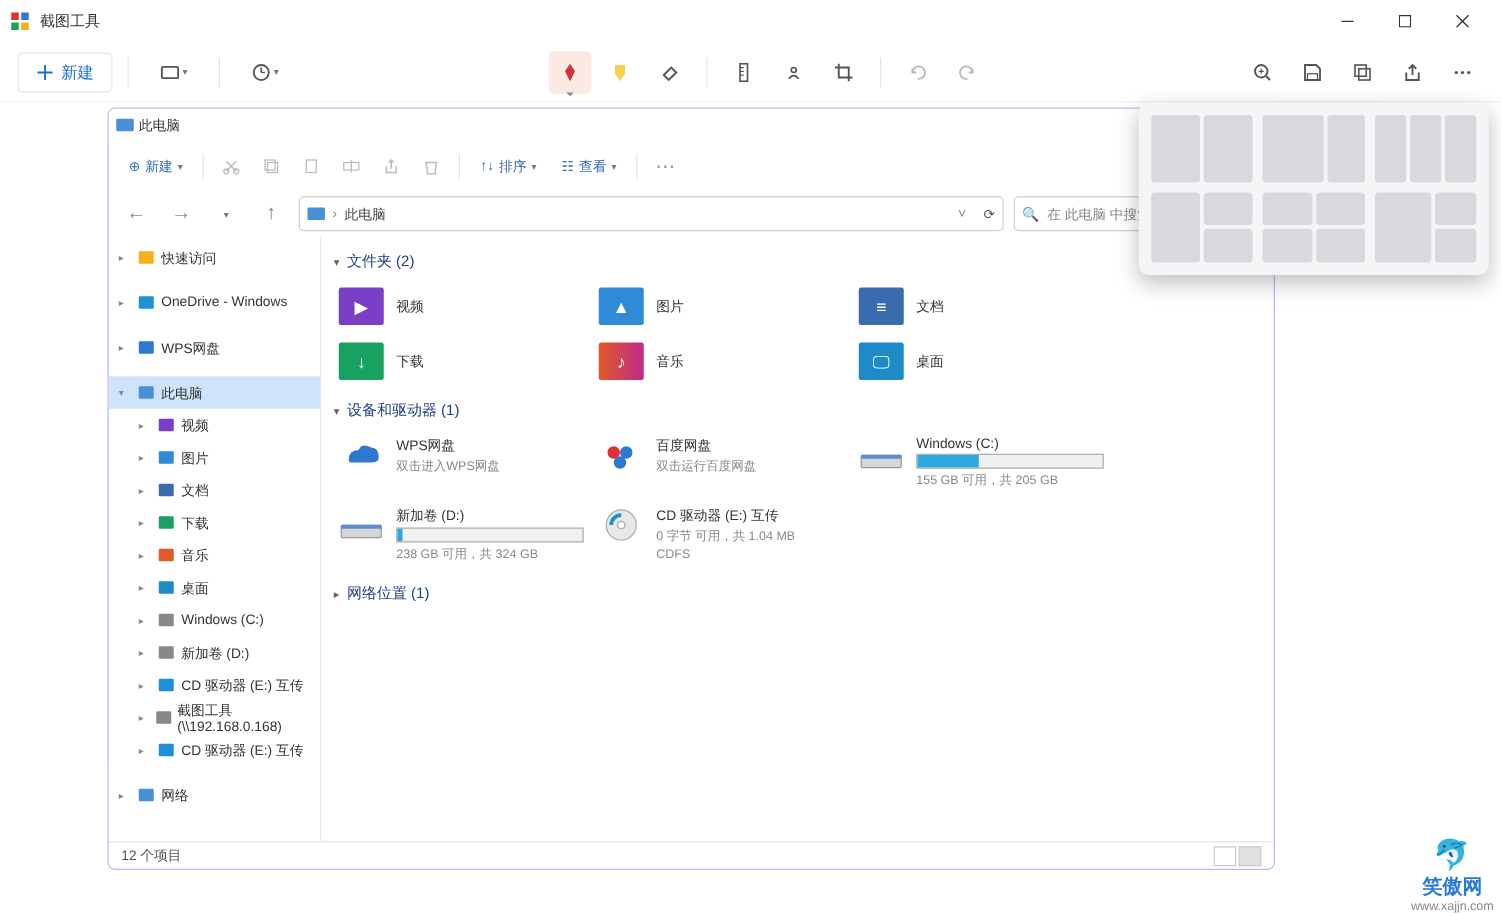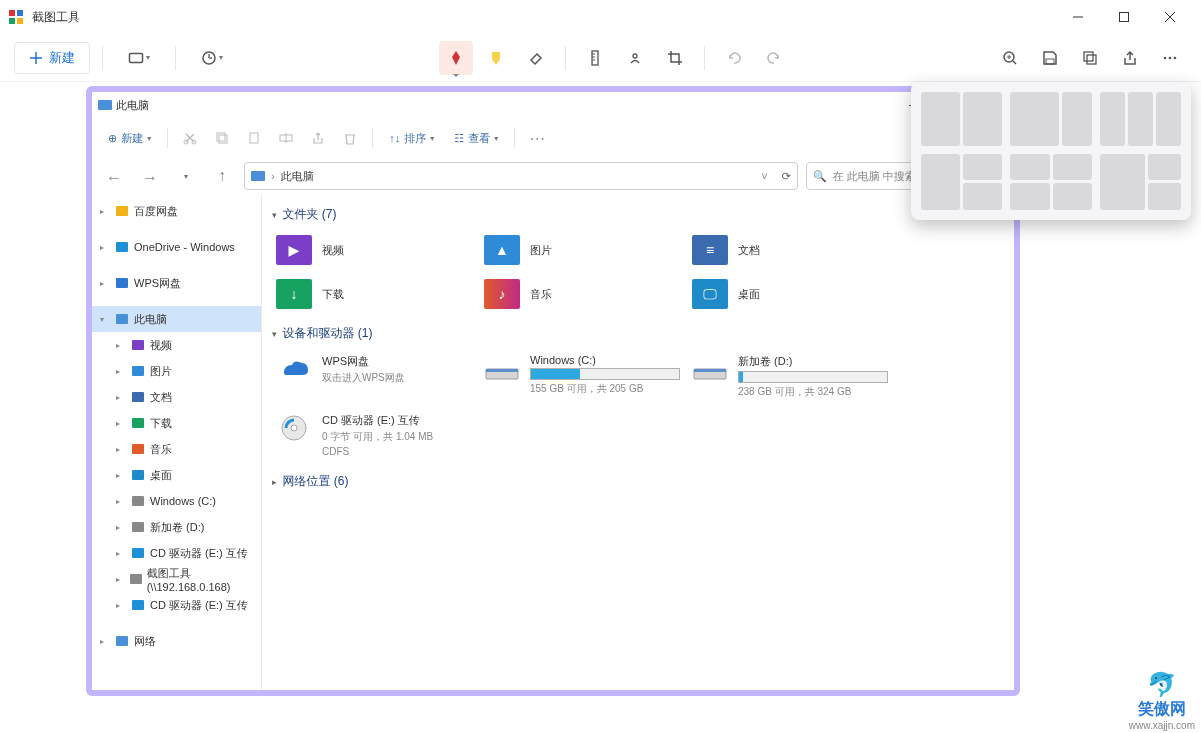--- a/index.html
+++ b/index.html
@@ -17,21 +17,21 @@
 .snip-divider { width: 1px; height: 24px; background: #e5e5e5; margin: 0 6px; }
 .icon-btn { width: 34px; height: 34px; display: flex; align-items: center; justify-content: center; border-radius: 4px; color: #555; }
 .icon-drop { width: 48px; display: flex; align-items: center; justify-content: center; gap: 2px; }
 .chev { font-size: 8px; color: #777; }
 .highlighted { background: #fde9e3; color: #d13438; border-radius: 4px; position: relative; }
 .highlighted::after { content: ""; position: absolute; bottom: -5px; left: 50%; transform: translateX(-50%); border: 3px solid transparent; border-top-color: #888; }
 
 .canvas-area { position: relative; width: 100%; height: calc(733px - 34px - 48px); background: #fff; }
 
 
-.explorer { position: absolute; left: 86px; top: 4px; width: 934px; height: 610px; border: 6px solid #c4b5fd; border-radius: 6px; background: #fff; overflow: hidden; display: flex; flex-direction: column; }
+.explorer { position: absolute; left: 86px; top: 4px; width: 934px; height: 610px; border: 1px solid #c4b5fd; border-radius: 6px; background: #fff; overflow: hidden; display: flex; flex-direction: column; }
 .exp-titlebar { height: 26px; display: flex; align-items: center; padding: 0 6px; background: #fff; }
 .exp-titlebar .t { font-size: 11px; color: #333; margin-left: 4px; }
 .exp-win-controls { margin-left: auto; display: flex; }
 .exp-win-controls div { width: 38px; height: 26px; display: flex; align-items: center; justify-content: center; color: #555; }
 
 .exp-cmdbar { height: 40px; display: flex; align-items: center; gap: 4px; padding: 0 8px; }
 .cmd { display: flex; align-items: center; gap: 4px; padding: 4px 8px; font-size: 11px; color: #888; border-radius: 4px; }
 .cmd.blue { color: #3a6baf; }
 .cmd-icon { width: 28px; height: 28px; display: flex; align-items: center; justify-content: center; color: #999; }
 .vdiv { width: 1px; height: 20px; background: #e5e5e5; margin: 0 4px; }
@@ -339,21 +339,21 @@
       </div>
     </div>
 
     <div class="exp-body">
       <div class="sidebar" id="sidebar">
           <div class="tree-item">
             <span class="tree-chev">▸</span>
             <span class="tree-icon">
               <span style="display:inline-block;width:12px;height:10px;background:#f3b11a;border-radius:1px"></span>
             </span>
-            <span>百度网盘</span>
+            <span>快速访问</span>
           </div>
           <div class="tree-spacer"></div>
           <div class="tree-item">
             <span class="tree-chev">▸</span>
             <span class="tree-icon">
               <span style="display:inline-block;width:12px;height:10px;background:#1e90d8;border-radius:1px"></span>
             </span>
             <span>OneDrive - Windows</span>
           </div>
           <div class="tree-spacer"></div>
@@ -454,21 +454,21 @@
             <span class="tree-chev">▸</span>
             <span class="tree-icon">
               <span style="display:inline-block;width:12px;height:10px;background:#4a90d9;border-radius:1px"></span>
             </span>
             <span>网络</span>
           </div>
         </div>
       <div class="content">
         <div class="group-header">
             <span class="chevv">▾</span>
-            <span>文件夹 (7)</span>
+            <span>文件夹 (2)</span>
           </div>
         <div class="folder-grid" id="folder-grid">
             <div class="folder-item">
               <div class="folder-icon" style="background:#7a3ec7;color:#fff;font-size:14px">▶</div>
               <div class="folder-label">视频</div>
             </div>
             <div class="folder-item">
               <div class="folder-icon" style="background:#2f8ad8;color:#fff;font-size:14px">▲</div>
               <div class="folder-label">图片</div>
             </div>
@@ -497,20 +497,33 @@
         <div class="folder-grid" id="drive-grid">
             <div class="drive-item">
               <div class="drive-icon">
                 <svg width="36" height="28">
                   <path d="M8 18 Q8 10 16 10 Q18 4 26 8 Q32 8 32 16 Q32 20 26 20 L10 20 Q8 20 8 18" fill="#2e78d2"></path>
                 </svg>
               </div>
               <div class="drive-info">
                 <div class="drive-name">WPS网盘</div>
                 <div class="drive-sub">双击进入WPS网盘</div>
+              </div>
+            </div>
+            <div class="drive-item">
+              <div class="drive-icon">
+                <svg width="36" height="28">
+                  <circle cx="12" cy="12" r="5" fill="#e03030"></circle>
+                  <circle cx="22" cy="12" r="5" fill="#2e78d2"></circle>
+                  <circle cx="17" cy="20" r="5" fill="#2e78d2"></circle>
+                </svg>
+              </div>
+              <div class="drive-info">
+                <div class="drive-name">百度网盘</div>
+                <div class="drive-sub">双击运行百度网盘</div>
               </div>
             </div>
             <div class="drive-item">
               <div class="drive-icon">
                 <svg width="36" height="28">
                   <rect x="2" y="14" width="32" height="10" rx="1" fill="#d6d6d6" stroke="#999"></rect>
                   <rect x="2" y="14" width="32" height="3" fill="#5a8ed0"></rect>
                 </svg>
               </div>
               <div class="drive-info">
@@ -547,25 +560,32 @@
               <div class="drive-info">
                 <div class="drive-name">CD 驱动器 (E:) 互传</div>
                 <div class="drive-sub">0 字节 可用，共 1.04 MB</div>
                 <div class="drive-sub">CDFS</div>
               </div>
             </div>
           </div>
 
         <div class="group-header">
             <span class="chevv">▸</span>
-            <span>网络位置 (6)</span>
+            <span>网络位置 (1)</span>
           </div>
       </div>
     </div>
 
+    <div class="statusbar">
+      <span>12 个项目</span>
+      <div class="views">
+        <div></div>
+        <div class="active"></div>
+      </div>
+    </div>
   </div>
 
   <div class="snap-panel">
     <div class="snap-group">
         <div class="snap-cell"></div>
         <div class="snap-cell"></div>
       </div>
     <div class="snap-group">
         <div class="snap-cell" style="flex:1.6"></div>
         <div class="snap-cell"></div>

